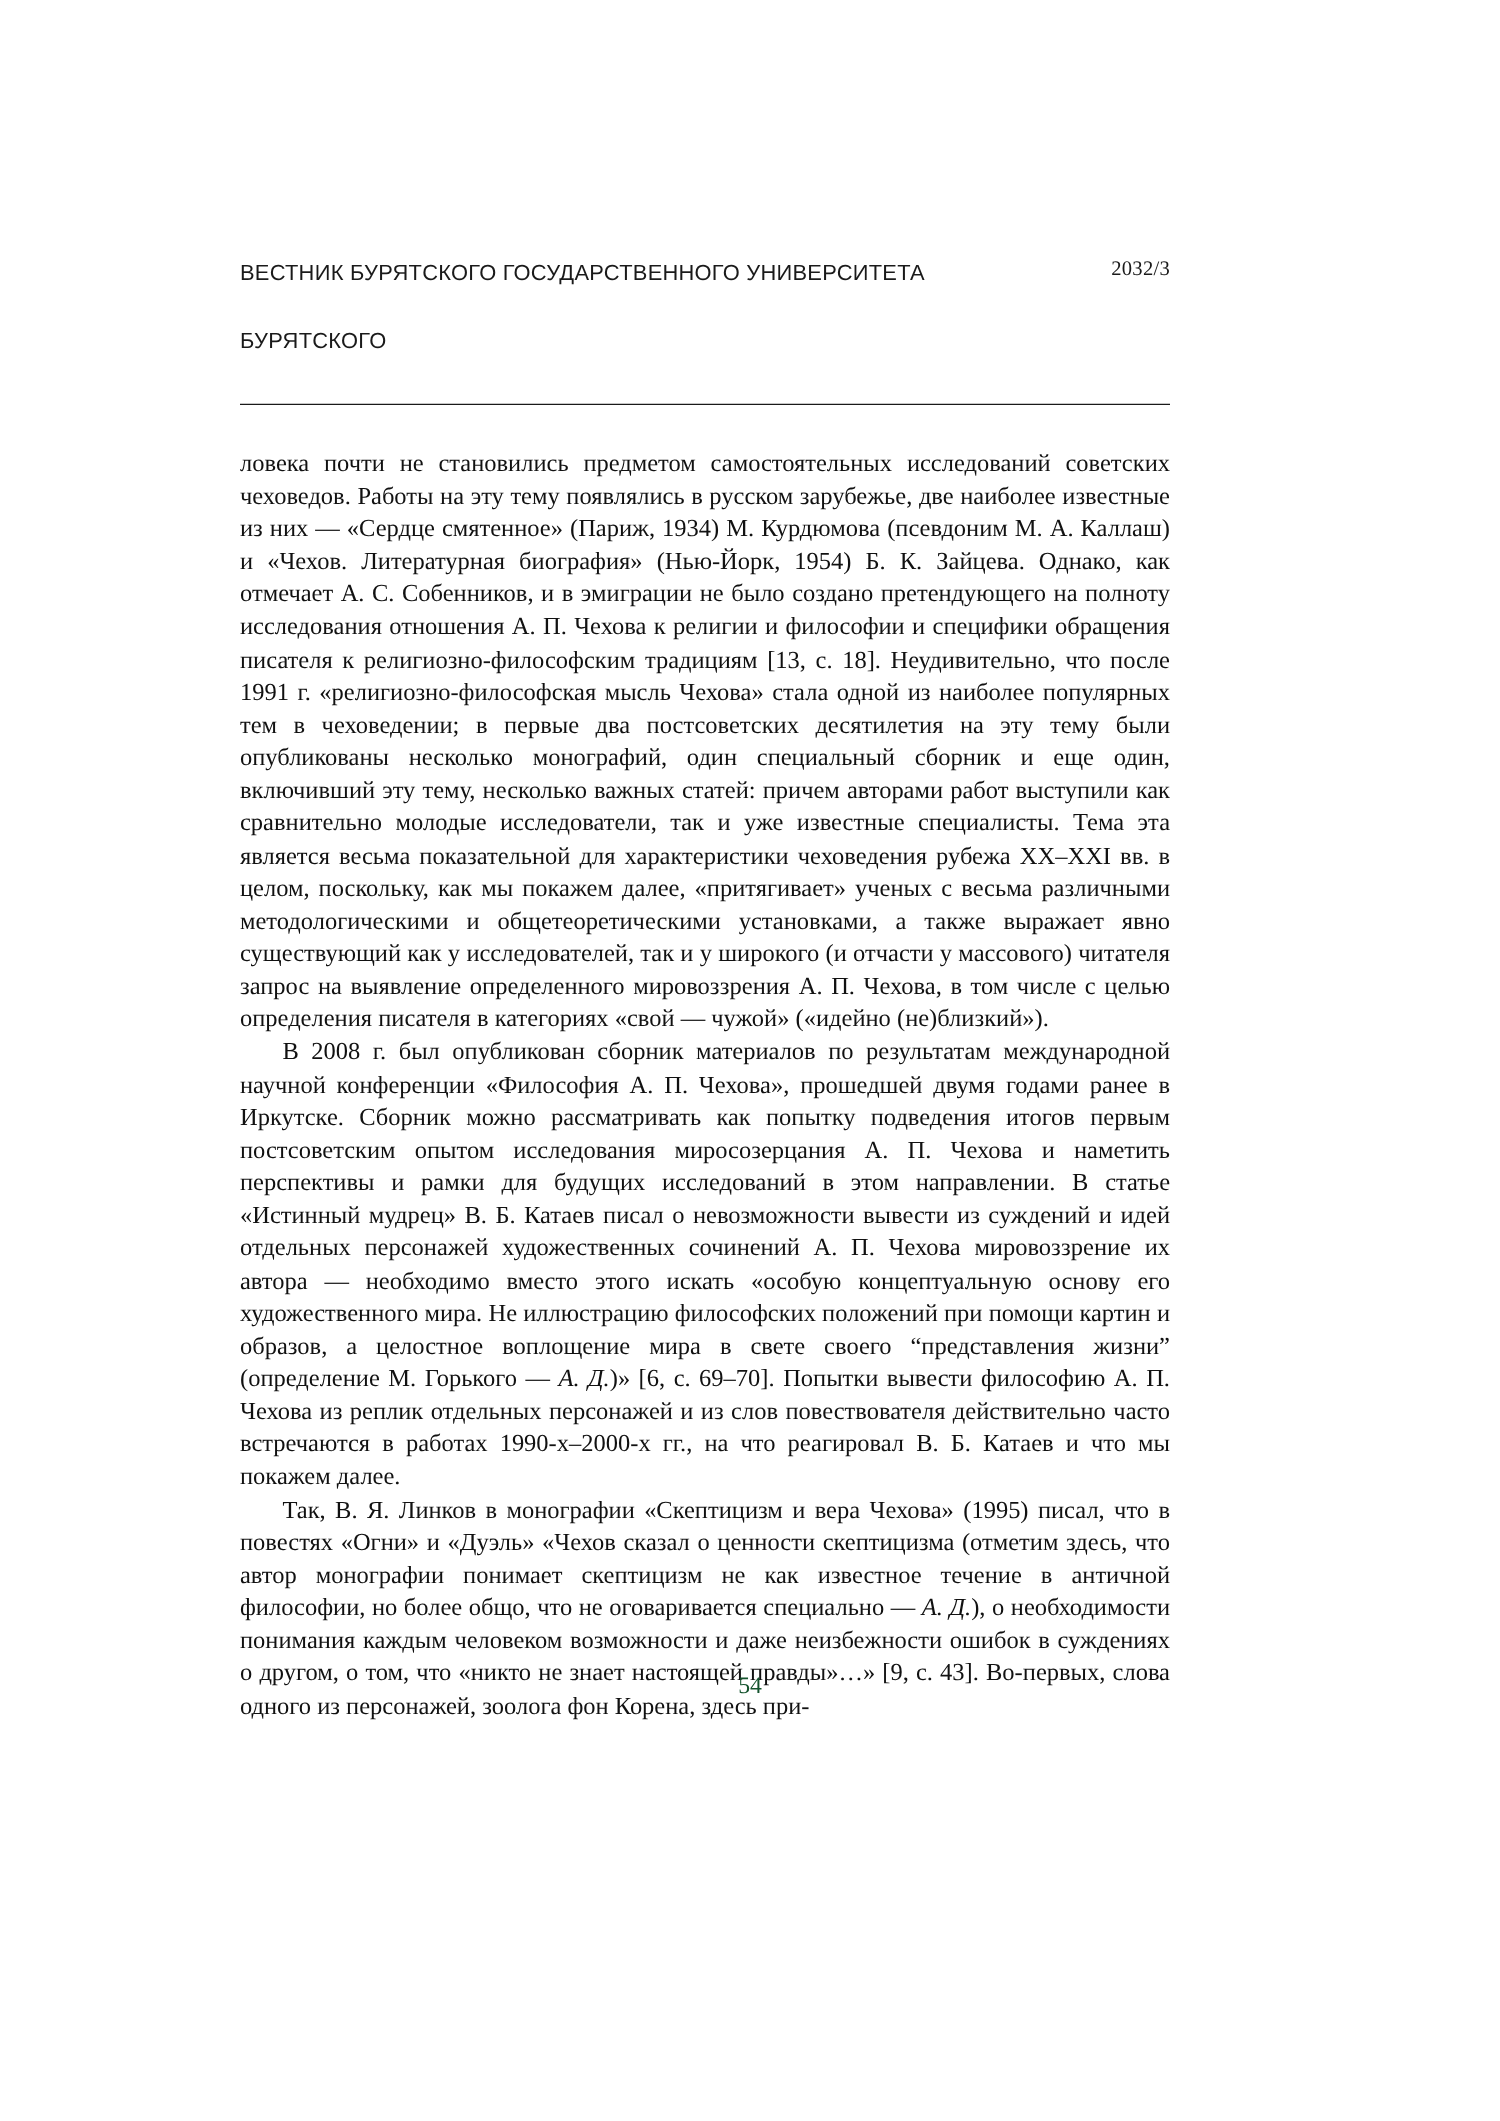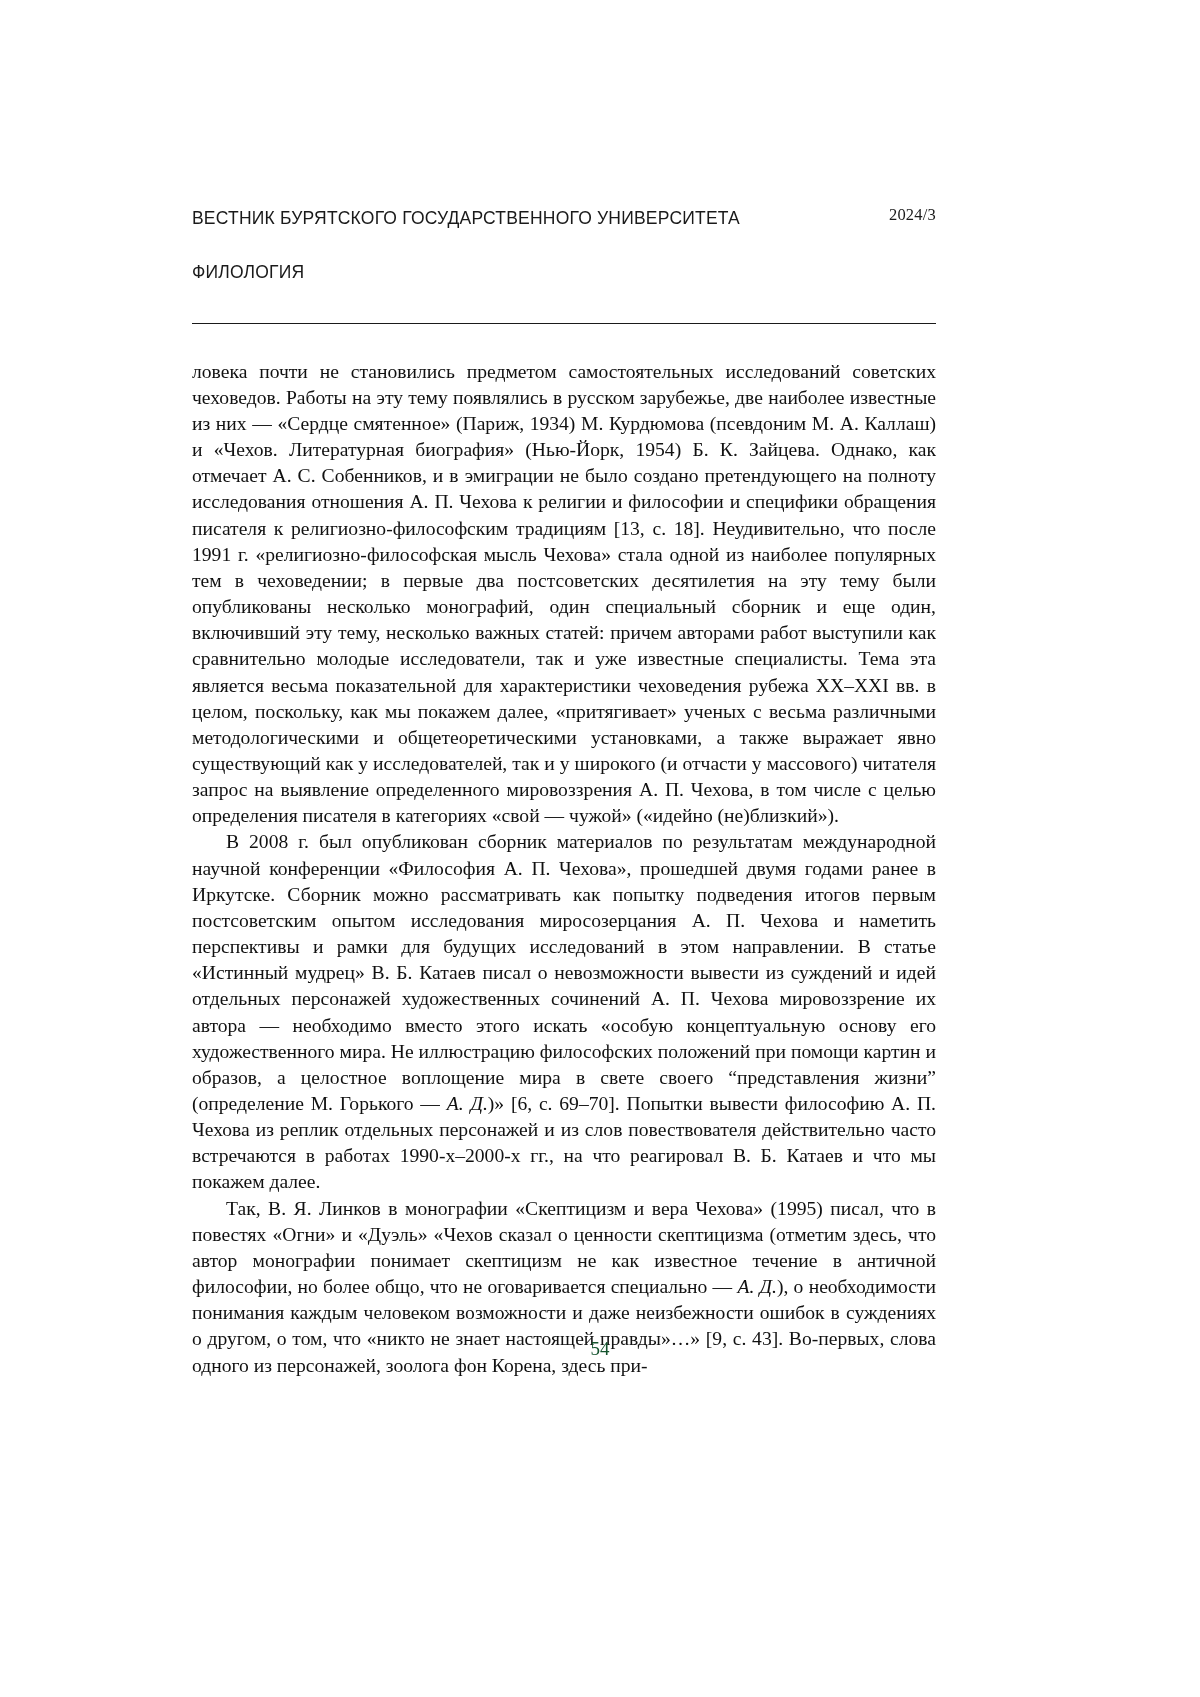--- a/index.html
+++ b/index.html
@@ -77,23 +77,23 @@
 </head>
 <body>
 
 <div class="page">
 
   <div class="content">
 
     <div class="running-head">
       <div class="rh-left">
         <div>ВЕСТНИК БУРЯТСКОГО ГОСУДАРСТВЕННОГО УНИВЕРСИТЕТА</div>
-        <div>ФИЛОЛОГИЯ</div>
+        <div>БУРЯТСКОГО</div>
       </div>
-      <div class="rh-right">2024/3</div>
+      <div class="rh-right">2032/3</div>
     </div>
 
     <hr class="rule">
 
     <div class="body-text">
 
       <p>ловека почти не становились предметом самостоятельных исследований совет­ских чеховедов. Работы на эту тему появлялись в русском зарубежье, две наиболее известные из них — «Сердце смятенное» (Париж, 1934) М. Курдюмова (псевдо­ним М. А. Каллаш) и «Чехов. Литературная биография» (Нью-Йорк, 1954) Б. К. Зайцева. Однако, как отмечает А. С. Собенников, и в эмиграции не было со­здано претендующего на полноту исследования отношения А. П. Чехова к рели­гии и философии и специфики обращения писателя к религиозно-философским традициям [13, с. 18]. Неудивительно, что после 1991 г. «религиозно-философская мысль Чехова» стала одной из наиболее популярных тем в чеховедении; в первые два постсоветских десятилетия на эту тему были опубликованы несколько моно­графий, один специальный сборник и еще один, включивший эту тему, несколько важных статей: причем авторами работ выступили как сравнительно молодые ис­следователи, так и уже известные специалисты. Тема эта является весьма показа­тельной для характеристики чеховедения рубежа XX–XXI вв. в целом, поскольку, как мы покажем далее, «притягивает» ученых с весьма различными методологи­ческими и общетеоретическими установками, а также выражает явно существую­щий как у исследователей, так и у широкого (и отчасти у массового) читателя за­прос на выявление определенного мировоззрения А. П. Чехова, в том числе с целью определения писателя в категориях «свой — чужой» («идейно (не)близ­кий»).</p>
 
       <p class="indent"><span>В 2008 г. был опубликован сборник материалов по результатам международной научной конференции «Философия А. П. Чехова», прошедшей двумя годами ра­нее в Иркутске. Сборник можно рассматривать как попытку подведения итогов первым постсоветским опытом исследования миросозерцания А. П. Чехова и наметить перспективы и рамки для будущих исследований в этом направлении. В статье «Истинный мудрец» В. Б. Катаев писал о невозможности вывести из суж­дений и идей отдельных персонажей художественных сочинений А. П. Чехова ми­ровоззрение их автора — необходимо вместо этого искать «особую концептуаль­ную основу его художественного мира. Не иллюстрацию философских положений при помощи картин и образов, а целостное воплощение мира в свете своего “представления жизни” (определение М. Горького — </span><i class="em">А. Д.</i><span>)» [6, с. 69–70]. По­пытки вывести философию А. П. Чехова из реплик отдельных персонажей и из слов повествователя действительно часто встречаются в работах 1990-х–2000-х гг., на что реагировал В. Б. Катаев и что мы покажем далее.</span></p>
 

